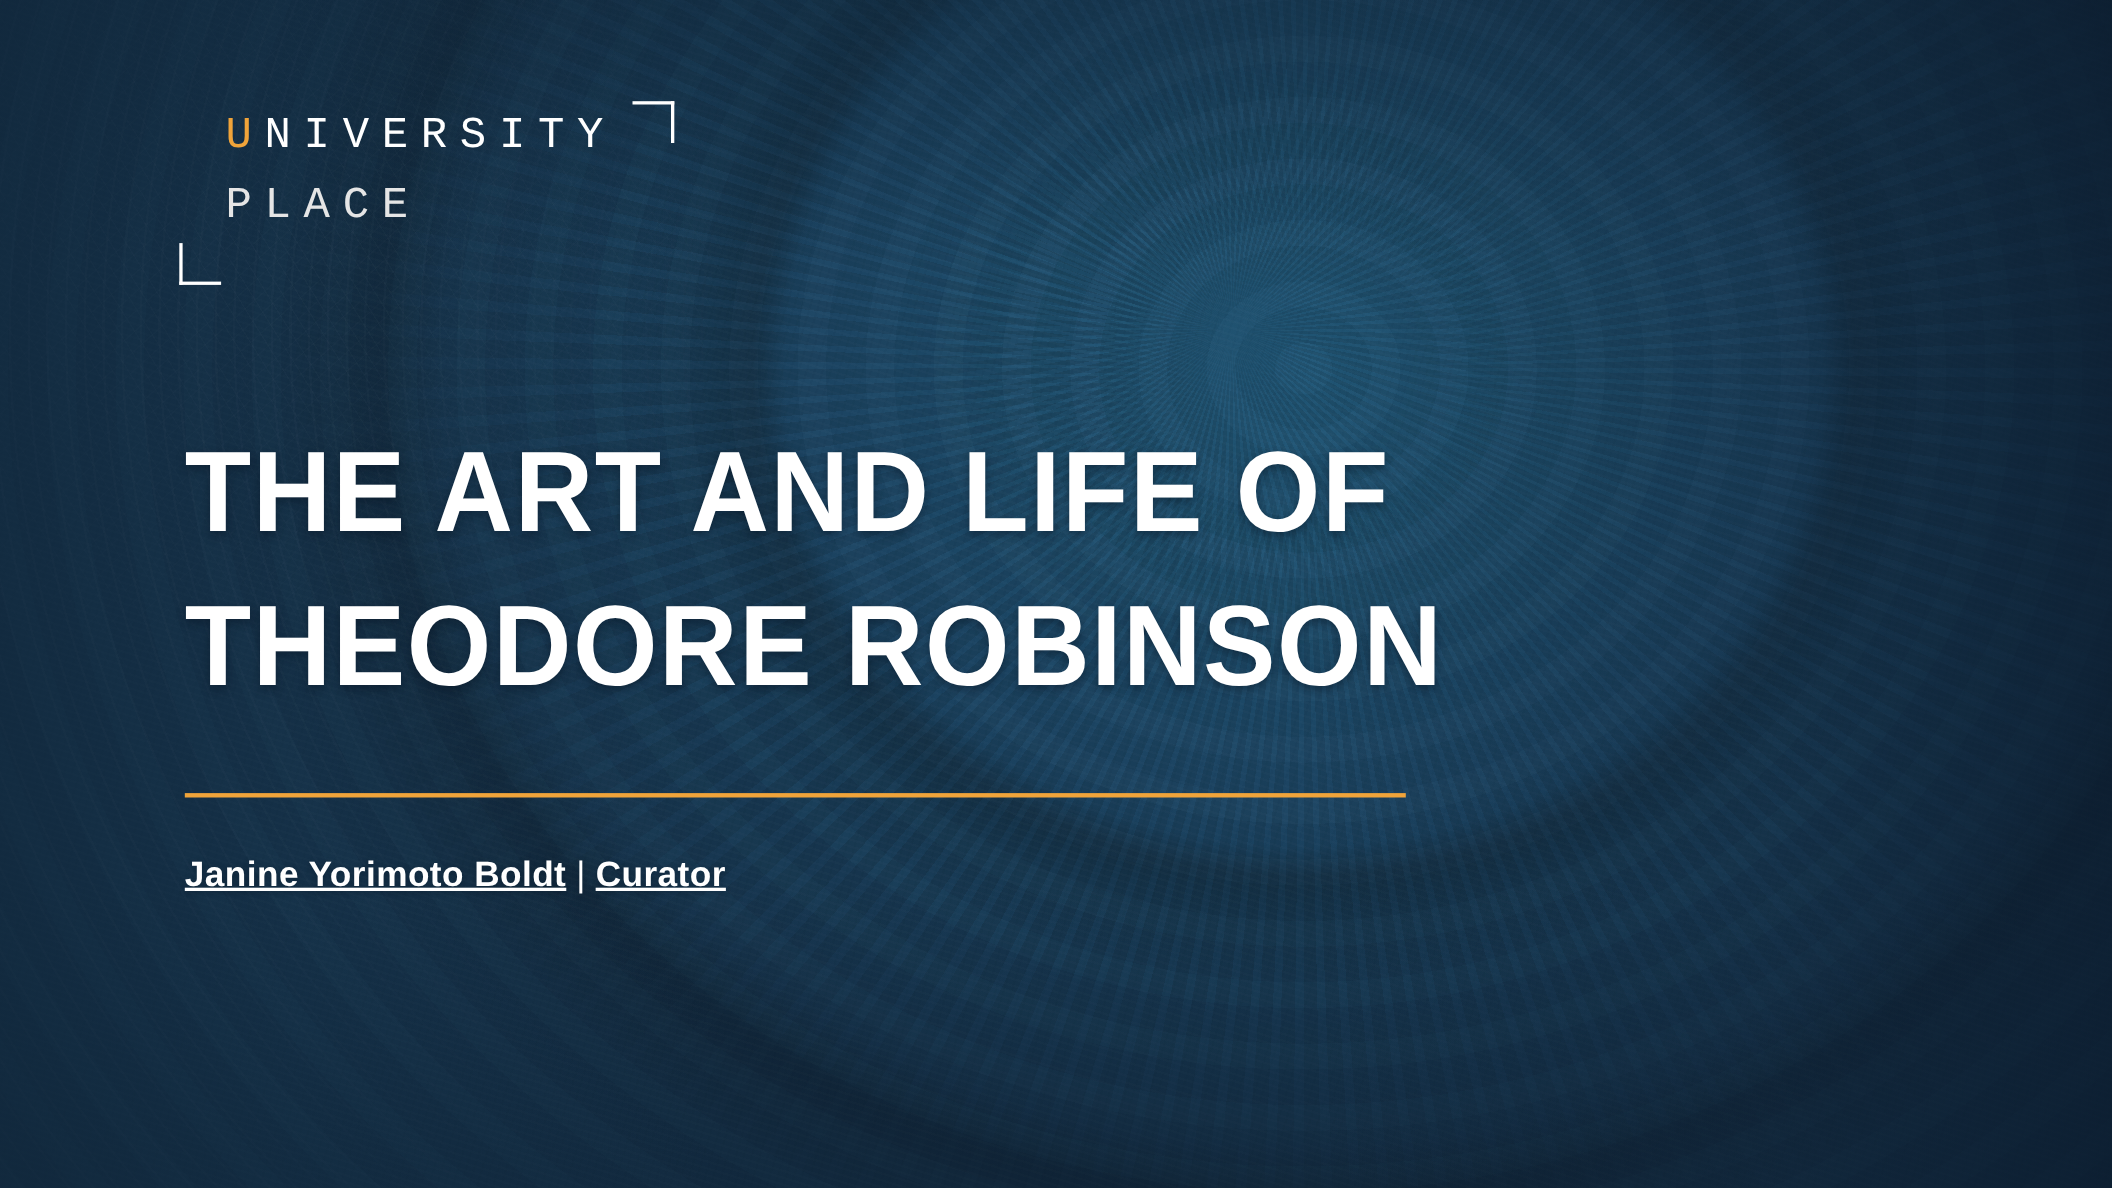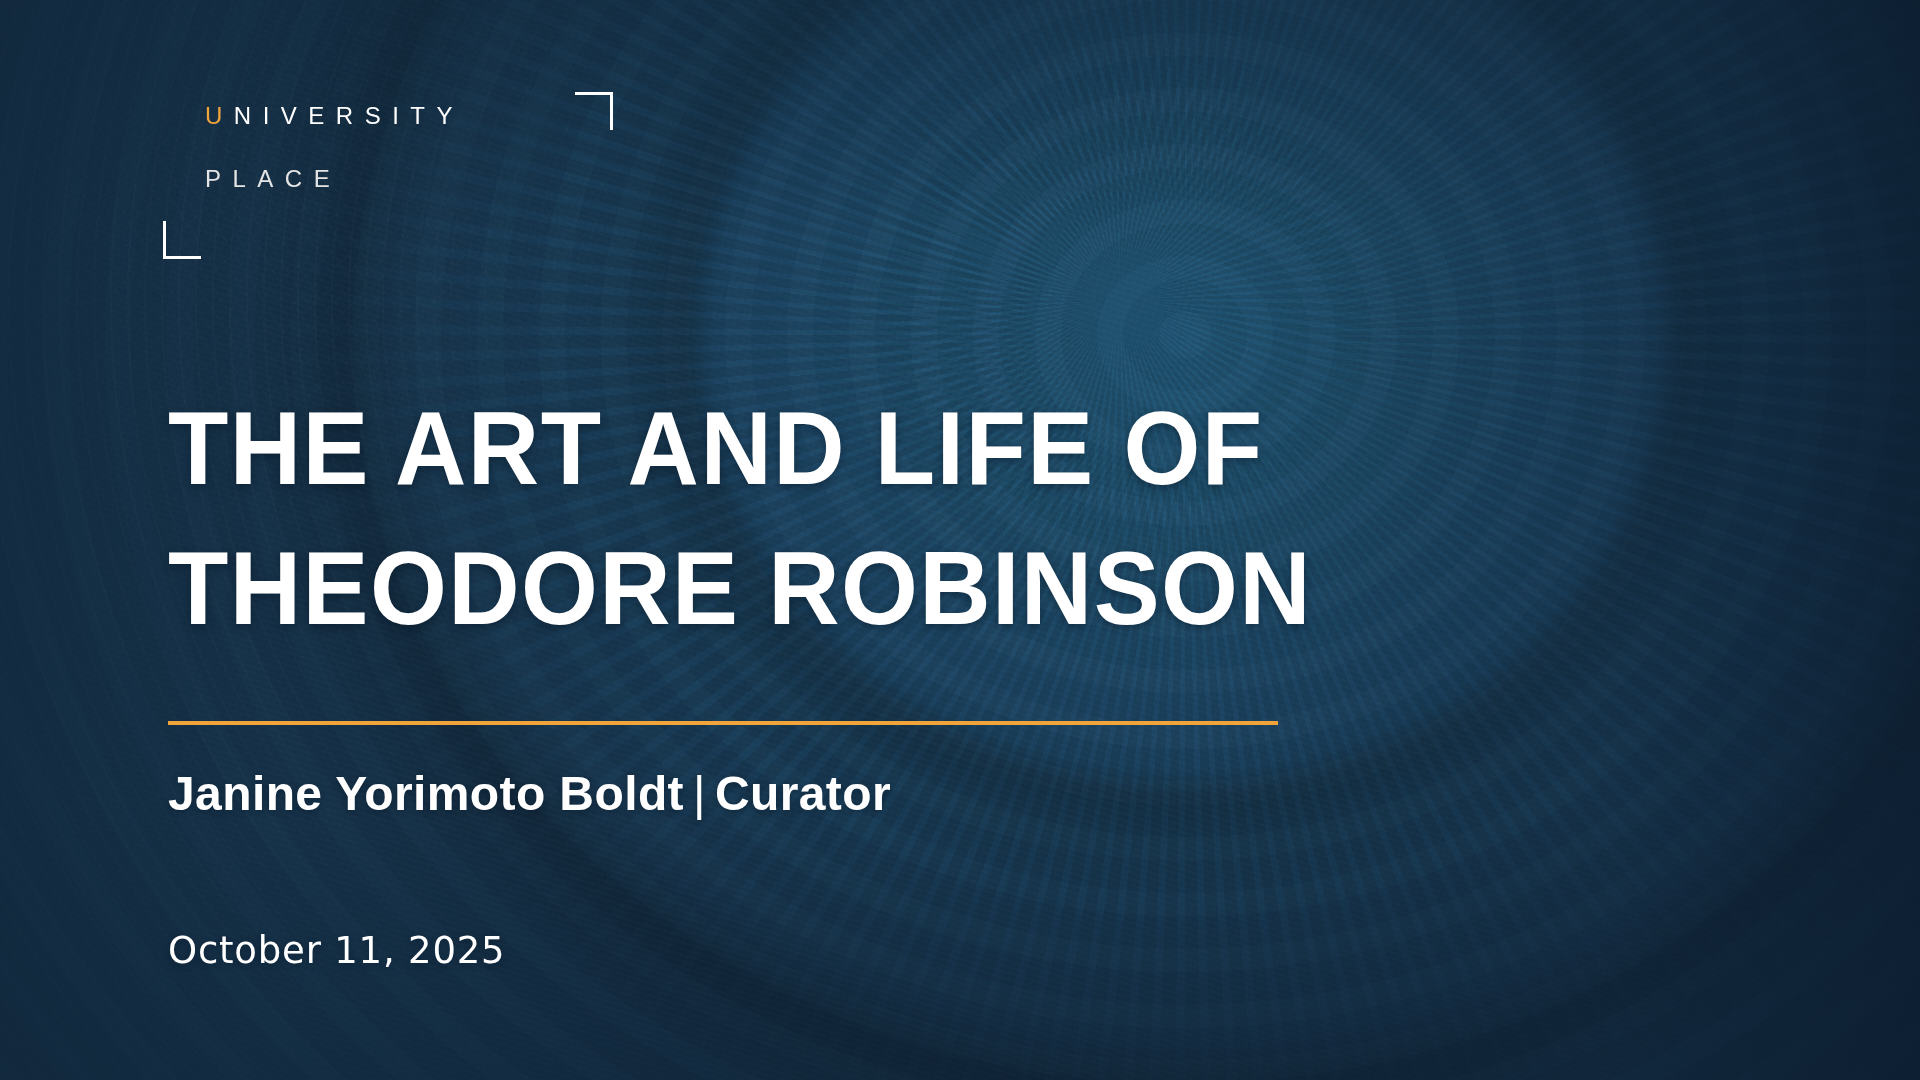--- a/index.html
+++ b/index.html
@@ -148,23 +148,23 @@
 
   
   #logo-lockup {
     position:absolute;
     left:163px; top:92px;
     width:450px; height:167px;
   }
   .logo-line {
     position:absolute; left:42px;
     white-space:nowrap;
-    font-family:Liberation Sans, sans-serif;
+    font-family:Liberation Mono, monospace;
     font-weight:400;
-    font-size:24px;
+    font-size:40px;
     letter-spacing:11.5px;
   }
   #logo-line-university { top:10px; color:#ffffff; }
   #logo-line-university .lead-letter { color:#f0a43a; }
   #logo-line-place { top:73px; color:#e5e5e5; }
 
   .corner-bracket { position:absolute; }
   #logo-bracket-tr {
     right:0; top:0; width:38px; height:38px;
     border-top:3px solid #ffffff;
@@ -205,26 +205,27 @@
 
   
   #speaker-block {
     position:absolute;
     left:168px; top:760px;
     width:1100px;
   }
   .speaker-line {
     font-family:"Liberation Sans", "DejaVu Sans", sans-serif;
     font-weight:700;
-    font-size:48px;
+    font-size:32px;
     line-height:68px;
     letter-spacing:0.4px;
     color:#ffffff;
     white-space:nowrap;
     text-shadow:0 2px 6px rgba(6,20,34,0.40);
+    text-decoration:underline;
   }
   .speaker-line .sep { font-weight:400; padding:0 9px; }
 
   
   #event-date {
     position:absolute;
     left:168px; top:929px;
     font-family:"DejaVu Sans", "Liberation Sans", sans-serif;
     font-weight:400;
     font-size:37px;
@@ -265,16 +266,15 @@
       <div class="title-line">THEODORE ROBINSON</div>
     </h1>
 
     <div id="title-divider"></div>
 
     <div id="speaker-block">
       <div class="speaker-line"><span>Janine Yorimoto Boldt</span><span class="sep">|</span><span>Curator</span></div>
 
     </div>
 
-    <div id="event-date">October 11, 2025</div>
 
   </div>
 </div>
 
 </body></html>

